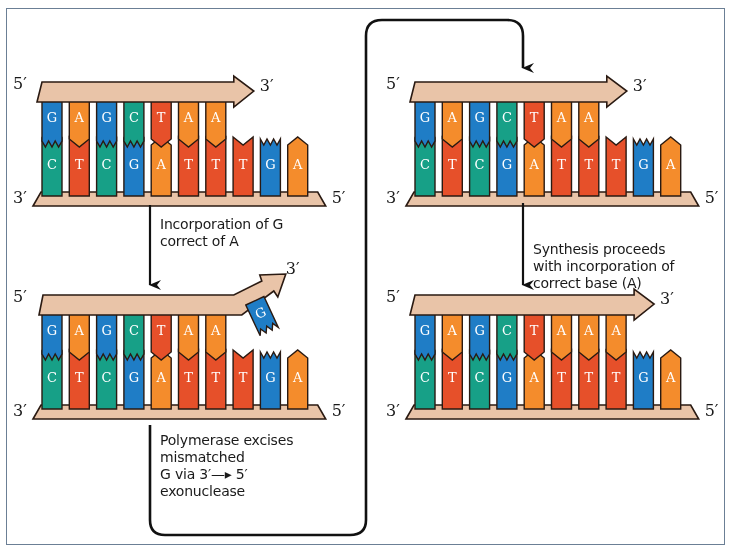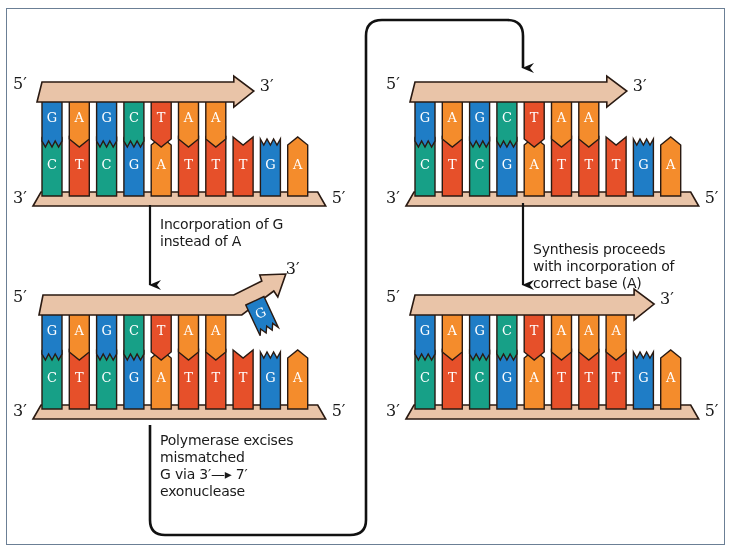--- a/index.html
+++ b/index.html
@@ -183,24 +183,24 @@
         <path d="M410,315 L415,295 L634.1,295 L634.1,289 L654.1,304 L634.1,320 L634.1,315 Z" fill="#e9c4a8" stroke="#2a1a12" stroke-width="1.6"></path>
       </g>
     </g>
 
   <line x1="150" y1="205" x2="150" y2="285" stroke="#111" stroke-width="2.2" marker-end="url(#arrowhead)"></line>
   <line x1="523" y1="203" x2="523" y2="285" stroke="#111" stroke-width="2.2" marker-end="url(#arrowhead)"></line>
   <path d="M150,425 L150,520 Q150,535 165,535 L350,535 Q366,535 366,520 L366,36 Q366,20 382,20 L507,20 Q523,20 523,36 L523,68" fill="none" stroke="#111" stroke-width="2.6" marker-end="url(#arrowhead)"></path>
 </svg>
 
 <div class="lbl" style="left:160px; top:216px;">Incorporation of G
-instead of A</div>
+correct of A</div>
 <div class="lbl" style="left:160px; top:432px;">Polymerase excises
 mismatched
-G via 3′—▸ 7′
+G via 3′—▸ 5′
 exonuclease</div>
 <div class="lbl" style="left:533px; top:205px;margin-top:36px;">Synthesis proceeds
 with incorporation of
 correct base (A)</div>
 
 <div id="primes">
     <div class="prime" style="left: 13px; top: 74px;">5′</div>
     <div class="prime" style="left: 259.8px; top: 76px;">3′</div>
     <div class="prime" style="left: 13px; top: 188px;">3′</div>
     <div class="prime" style="left: 331.7px; top: 188px;">5′</div>

